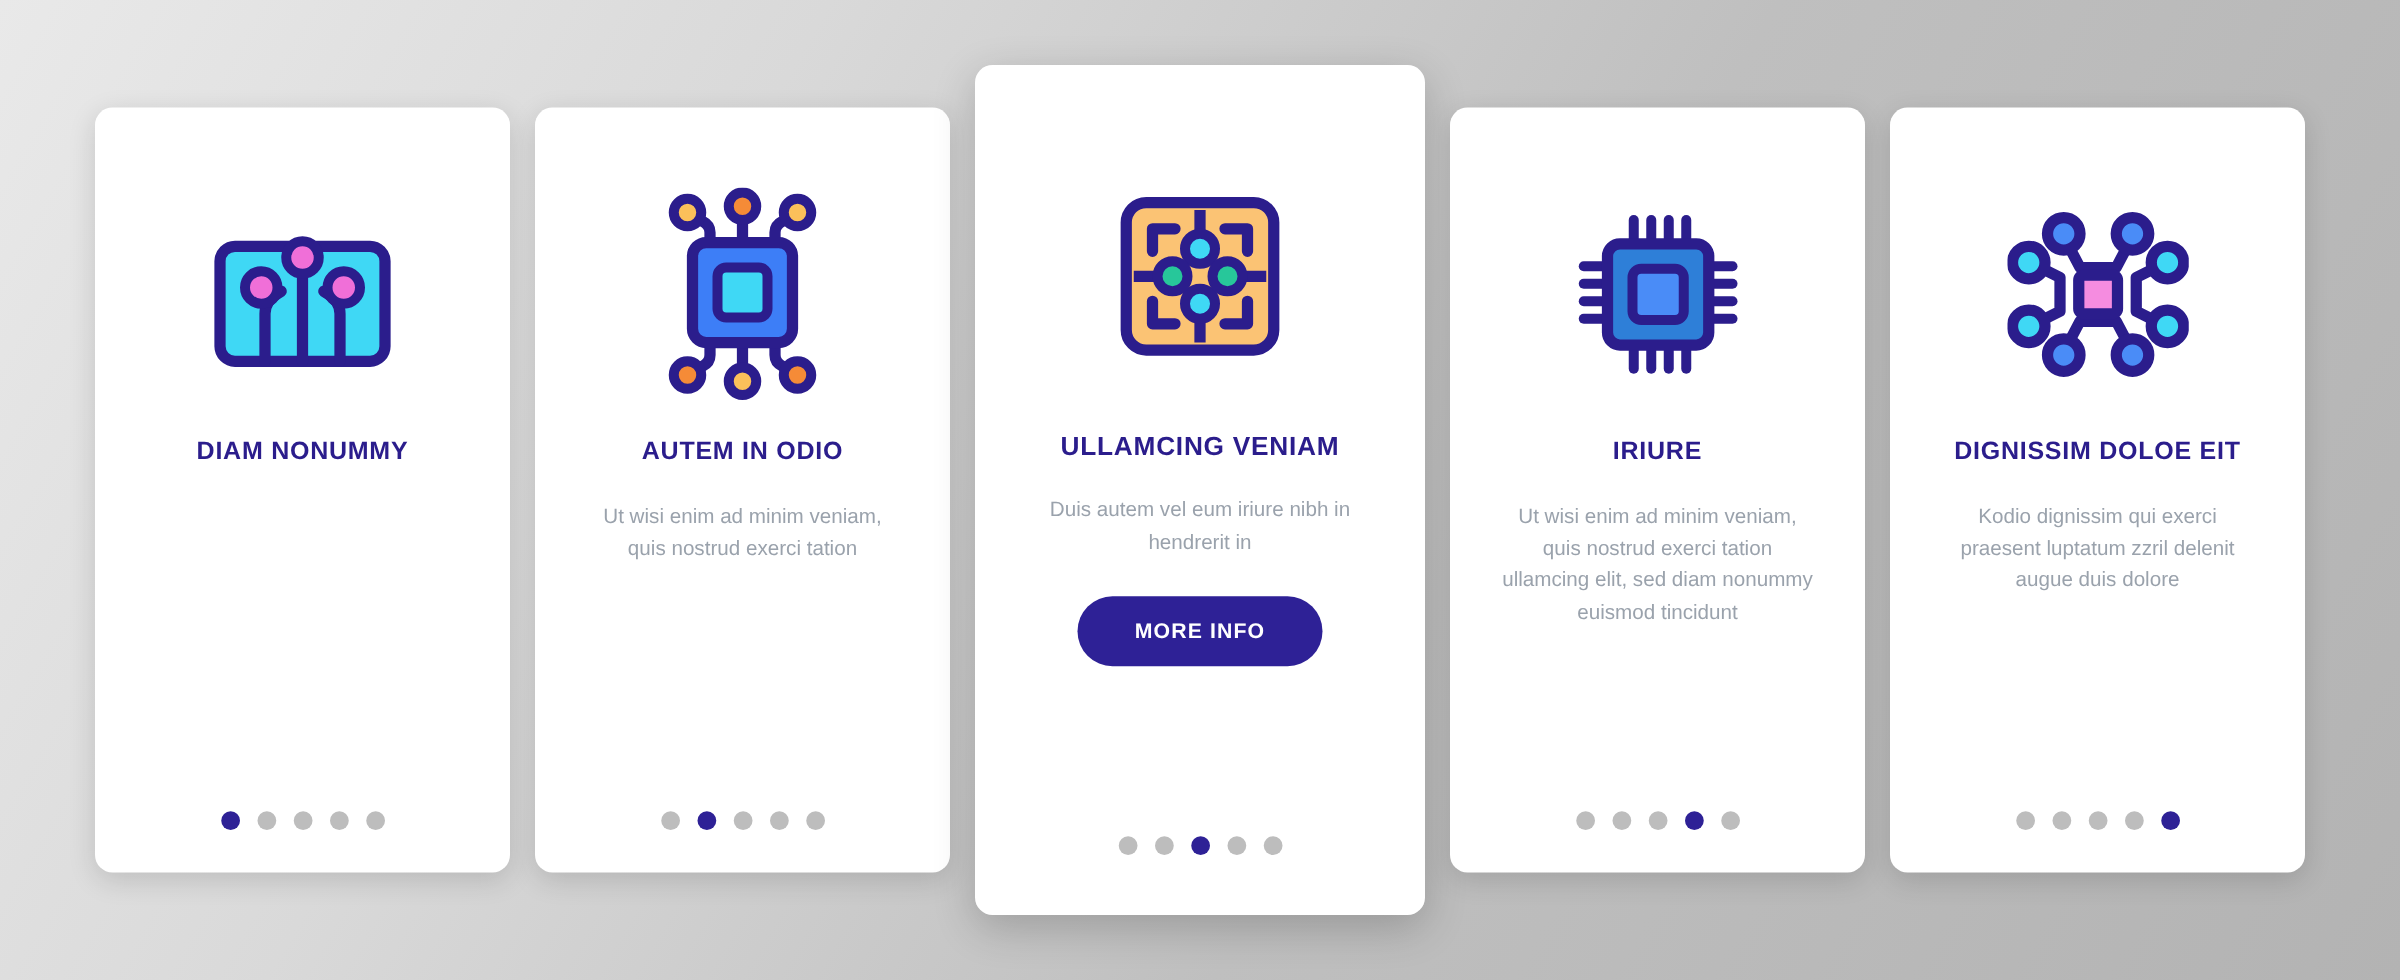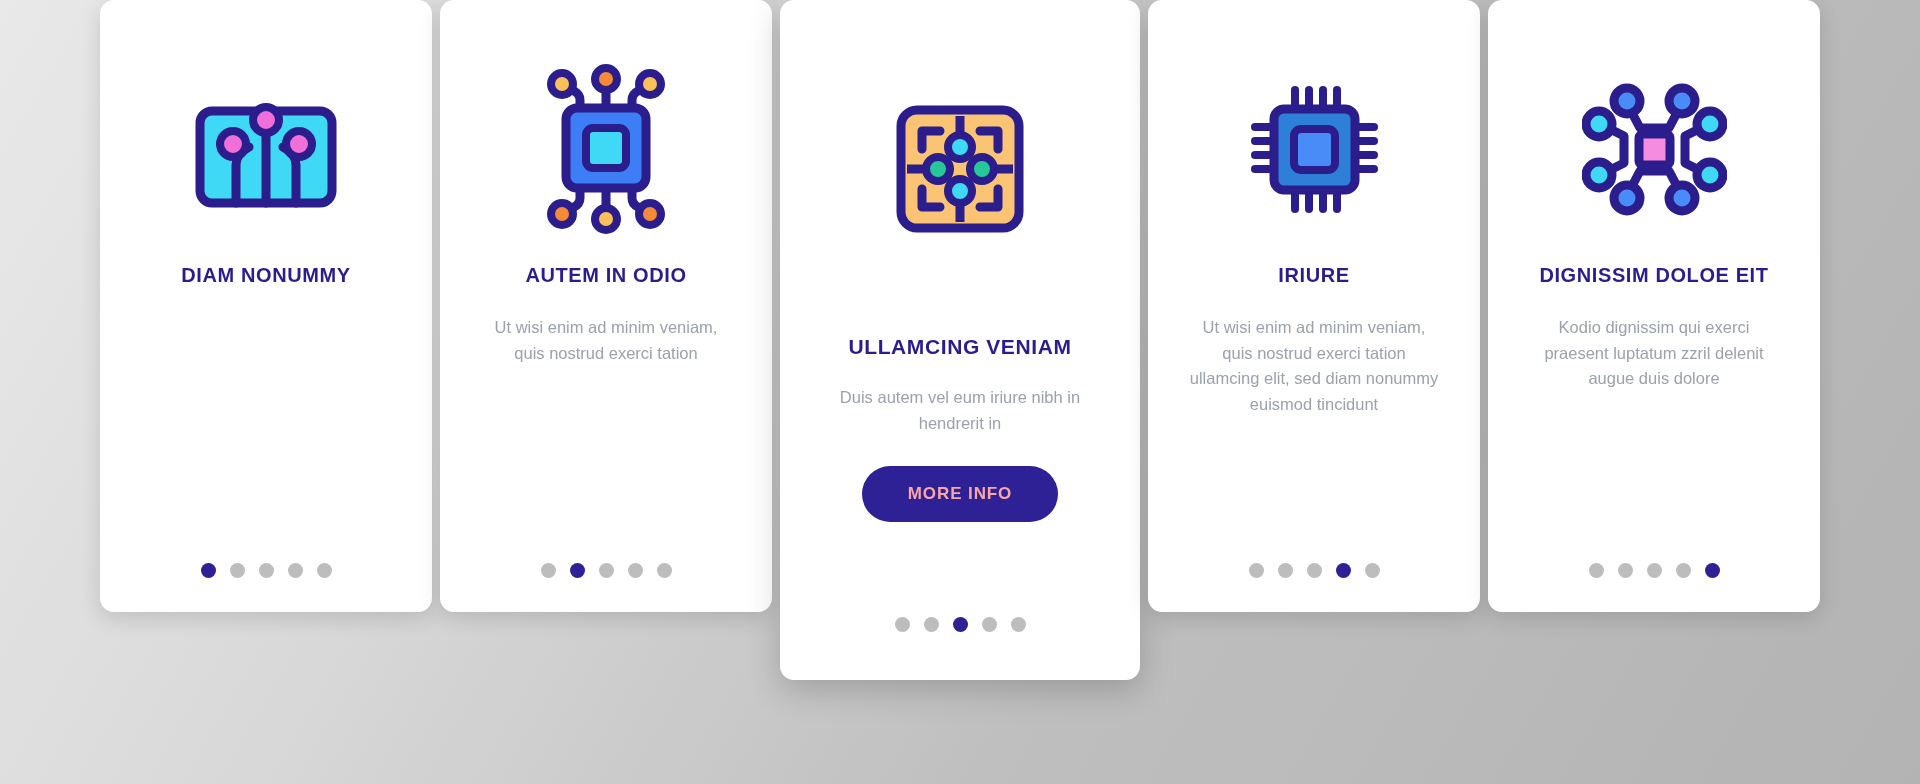--- a/index.html
+++ b/index.html
@@ -9,23 +9,23 @@
     font-family: "Liberation Sans", sans-serif;
   }
   body {
     background: linear-gradient(120deg, #e9e9e9 0%, #d9d9d9 28%, #bfbfbf 60%, #b3b3b3 100%);
     position: relative;
   }
   .stage {
     position: absolute;
     inset: 0;
     display: flex;
-    align-items: flex-start;
+    align-items: center;
     justify-content: center;
-    gap: 8px;
+    gap: 20px;
   }
   .card {
     background: #ffffff;
     border-radius: 14px;
     width: 332px;
     height: 612px;
     box-shadow: 0 6px 22px rgba(0,0,0,0.14);
     display: flex;
     flex-direction: column;
     align-items: center;
@@ -49,33 +49,33 @@
   .card-title {
     color: #2b1d8c;
     font-weight: bold;
     font-size: 20px;
     letter-spacing: 0.6px;
     text-align: center;
     text-transform: uppercase;
     margin-bottom: 28px;
     white-space: nowrap;
   }
-  .card.featured .card-title { font-size: 21px; margin-bottom: 26px; margin-top: 41px; }
+  .card.featured .card-title { font-size: 21px; margin-bottom: 26px; }
   .card-body {
     color: #9aa2ac;
     font-size: 16.5px;
     line-height: 1.55;
     text-align: center;
     max-width: 255px;
   }
   .card.featured .card-body { max-width: 252px; }
   .cta {
     margin-top: 30px;
     background: #2e2196;
-    color: #fca5a5;
+    color: #ffffff;
     border: none;
     border-radius: 40px;
     font-family: "Liberation Sans", sans-serif;
     font-size: 17px;
     font-weight: bold;
     letter-spacing: 0.9px;
     padding: 18px 46px;
     cursor: pointer;
     white-space: nowrap;
   }

